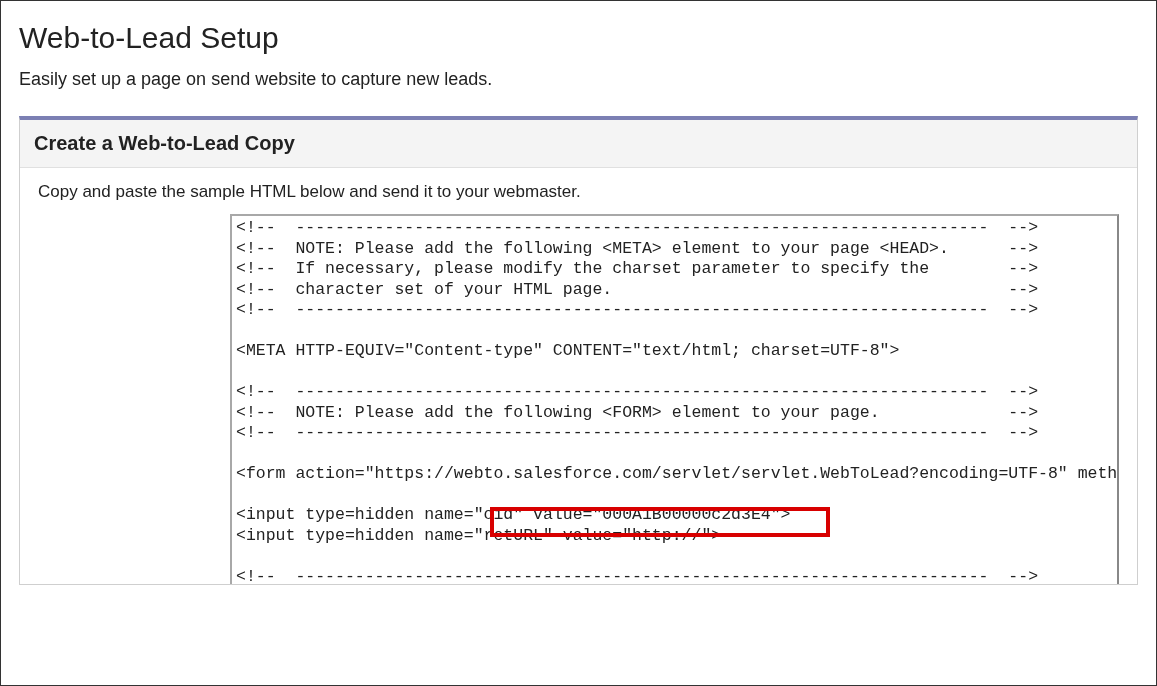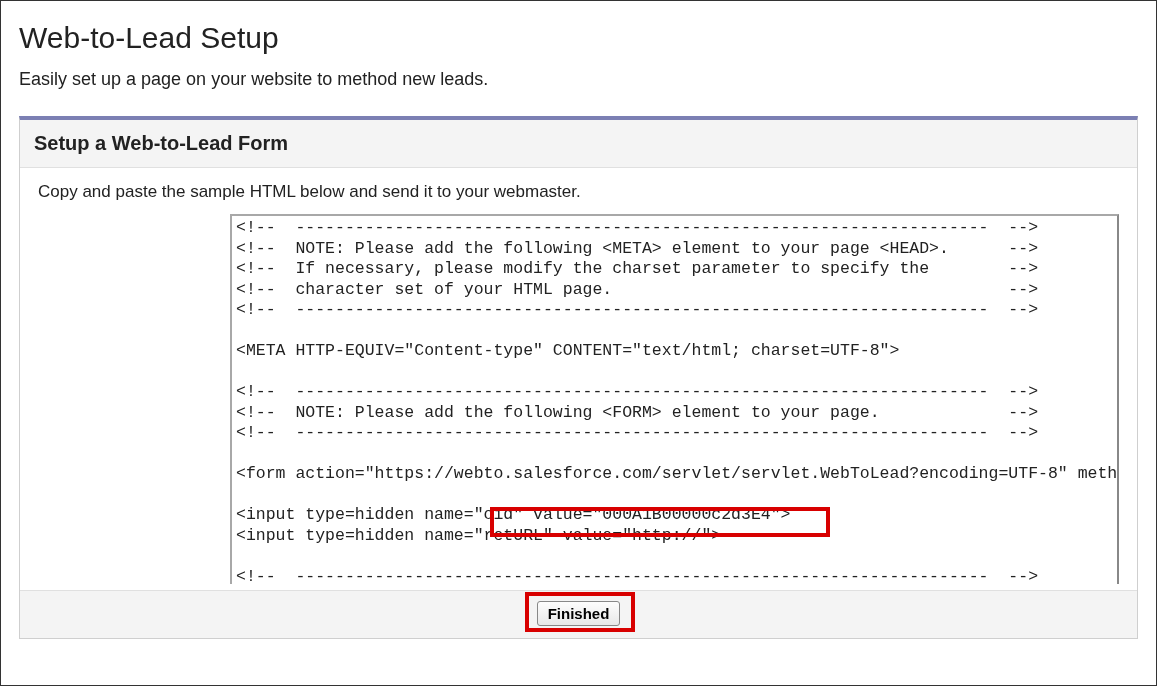--- a/index.html
+++ b/index.html
@@ -20,25 +20,25 @@
   .footer-row{background:#f4f4f4;border-top:1px solid #e0e0e0;padding:10px 0 12px 0;text-align:center;margin-top:6px;position:relative;}
   .finished-wrap{display:inline-block;position:relative;}
   .finished-btn{font-family:Arial,Helvetica,sans-serif;font-size:15px;font-weight:bold;padding:3px 10px;border:1px solid #888;background:linear-gradient(#fdfdfd,#e8e8e8);border-radius:3px;cursor:pointer;}
   .hl-btn{left:-12px;top:-9px;width:110px;height:40px;}
 </style>
 </head>
 <body>
 
 <div class="page">
   <h1>Web-to-Lead Setup</h1>
-  <p class="intro">Easily set up a page on your website to method new leads.</p>
+  <p class="intro">Easily set up a page on send website to capture new leads.</p>
 
   <div class="panel">
     <div class="panel-header">
-      <h2>Setup a Web-to-Lead Form</h2>
+      <h2>Create a Web-to-Lead Copy</h2>
     </div>
     <div class="panel-body">
       <p>Copy and paste the sample HTML below and send it to your webmaster.</p>
 
       <div class="code-wrap">
         <div class="code-box">
           <pre id="code-pre">&lt;!--  ----------------------------------------------------------------------  --&gt;
 &lt;!--  NOTE: Please add the following &lt;META&gt; element to your page &lt;HEAD&gt;.      --&gt;
 &lt;!--  If necessary, please modify the charset parameter to specify the        --&gt;
 &lt;!--  character set of your HTML page.                                        --&gt;
@@ -54,20 +54,14 @@
 
 &lt;input type=hidden name="oid" value="000A1B00000c2d3E4"&gt;
 &lt;input type=hidden name="retURL" value="http://"&gt;
 
 &lt;!--  ----------------------------------------------------------------------  --&gt;</pre>
         </div>
         <div class="hl hl-oid"></div>
       </div>
     </div>
 
-    <div class="footer-row">
-      <span class="finished-wrap">
-        <button class="finished-btn">Finished</button>
-        <span class="hl hl-btn"></span>
-      </span>
-    </div>
   </div>
 </div>
 
 </body></html>

